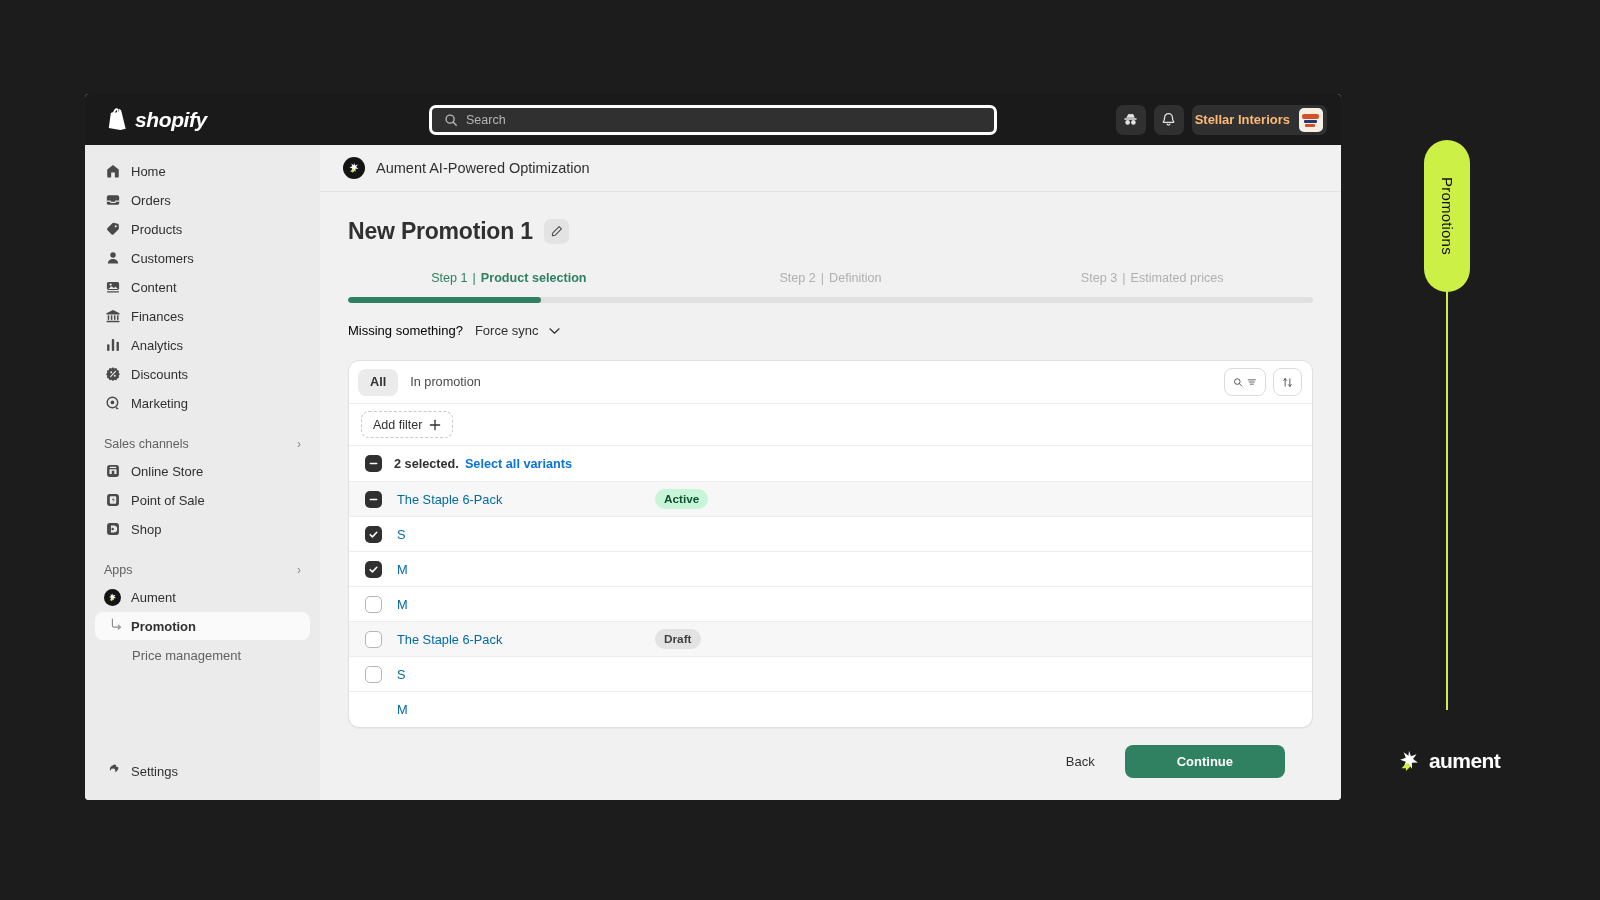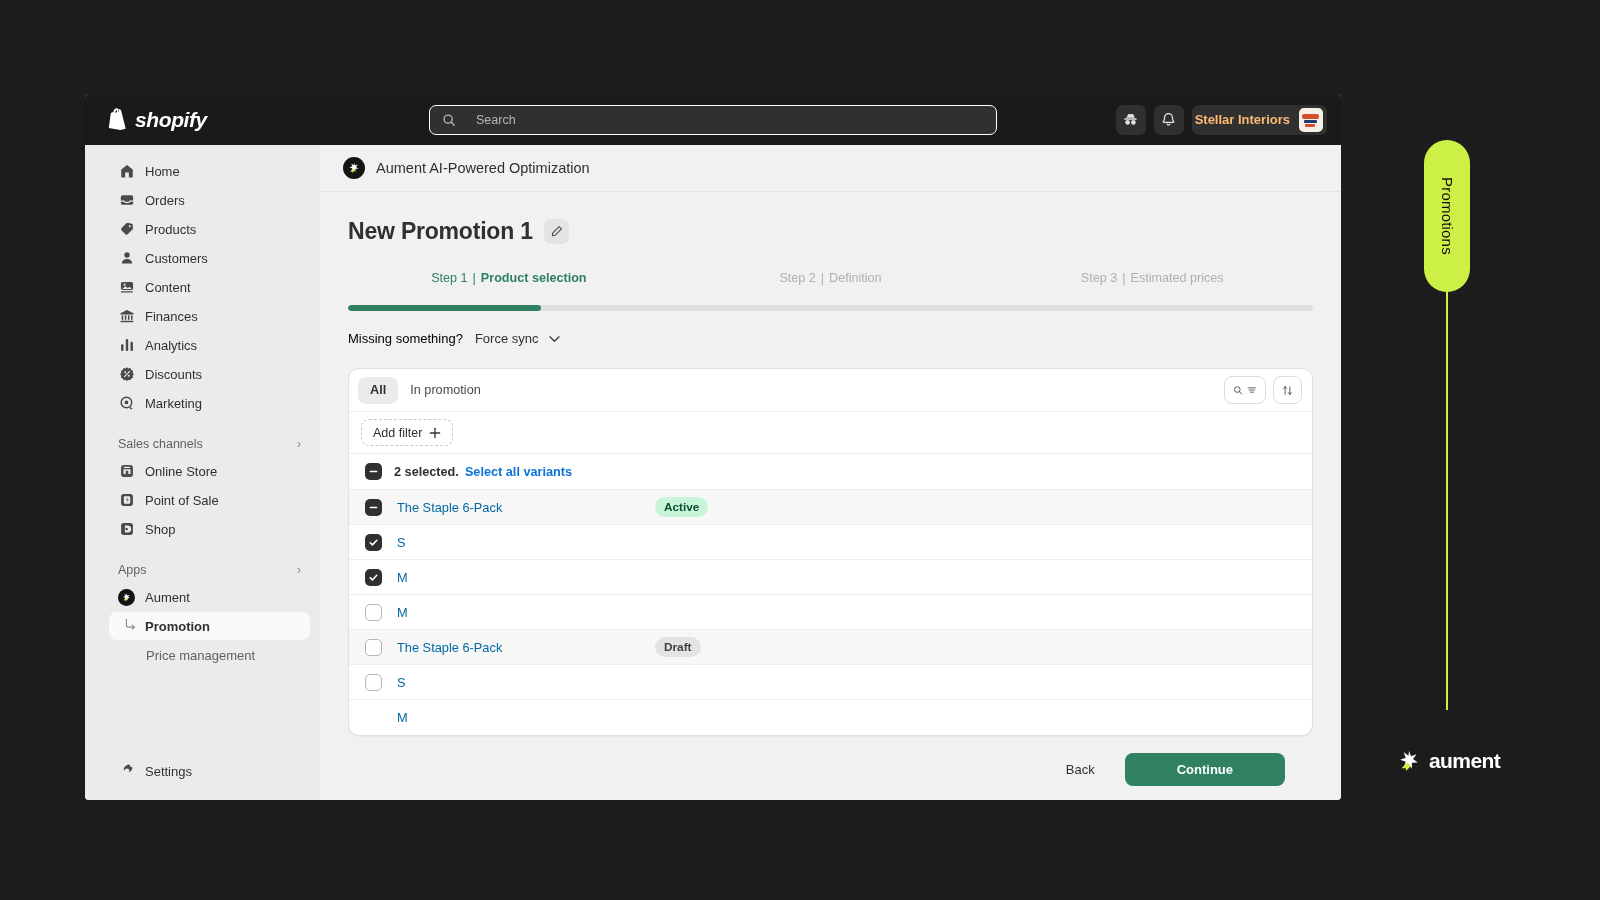--- a/index.html
+++ b/index.html
@@ -31,22 +31,22 @@
   .shopify-logo { display: flex; align-items: center; gap: 7px; width: 300px; padding-left: 8px;}
   .shopify-logo .bag { width: 21px; height: 23px; }
   .shopify-wordmark {
     color: #fff; font-size: 21px; font-weight: bold;
     font-style: italic; letter-spacing: -0.4px;
     font-family: "Liberation Sans", sans-serif;
   }
   .searchbar {
     position: absolute; left: 344px; width: 568px;
     height: 30px; background: #303030;
-    border: 1px solid #ffffff; border-radius: 7px;
-    display: flex; align-items: center; gap: 20px; padding: 0 12px;
+    border: 3px solid #ffffff; border-radius: 7px;
+    display: flex; align-items: center; gap: 8px; padding: 0 12px;
     color: #b5b5b5; font-size: 12.5px;
   }
   .topbar-right {
     position: absolute; right: 14px; display: flex; align-items: center; gap: 8px;
   }
   .icon-btn {
     width: 30px; height: 30px; border-radius: 7px; background: #303030;
     display: flex; align-items: center; justify-content: center;
   }
   .store-chip {
@@ -61,21 +61,21 @@
   .store-avatar .chair-a { position:absolute; left:3px; top:6px; width:17px; height:5px; background:#d4502a; border-radius:2px;}
   .store-avatar .chair-b { position:absolute; left:5px; top:12px; width:13px; height:3px; background:#1f3a6e; border-radius:1px;}
   .store-avatar .chair-c { position:absolute; left:6px; top:16px; width:10px; height:3px; background:#d4502a; border-radius:1px;}
 
   
   .body-split { display: flex; flex: 1 1 auto; min-height: 0; }
 
   
   .sidebar {
     width: 235px; flex: 0 0 235px; background: #ebebeb;
-    padding: 12px 10px 0 24px;
+    padding: 12px 10px 0 10px;
     display: flex; flex-direction: column; text-align: center;
   }
   .nav-item {
     height: 28px; display: flex; align-items: center; gap: 10px;
     padding: 0 9px; border-radius: 8px;
     color: #303030; font-size: 13px; margin-bottom: 1px;
   }
   .nav-item .ic { width: 17px; height: 17px; display:flex; align-items:center; justify-content:center; flex:0 0 17px;}
   .nav-section {
     display: flex; align-items: center; justify-content: space-between;
@@ -114,21 +114,21 @@
   .content { flex: 1 1 auto; padding: 26px 28px 0 28px; display:flex; flex-direction:column; min-height:0;}
 
   .page-title-row { display: flex; align-items: center; gap: 11px; margin-bottom: 26px; }
   .page-title { font-size: 23px; font-weight: bold; color: #303030; letter-spacing: -0.2px; }
   .edit-btn {
     width: 25px; height: 25px; border-radius: 7px; background: #e3e3e3;
     display: flex; align-items: center; justify-content: center;
   }
 
   
-  .steps { display: flex; margin-bottom: 20px; }
+  .steps { display: flex; margin-bottom: 12px; }
   .step { flex: 1 1 0; text-align: center; font-size: 12.6px; }
   .step .num { color: #2f8161; }
   .step .sep { color: #2f8161; margin: 0 5px; }
   .step .lbl { color: #2f8161; font-weight: bold; }
   .step.inactive .num, .step.inactive .sep, .step.inactive .lbl { color: #b0b0b0; font-weight: normal; }
   .progress-track {
     height: 6px; border-radius: 3px; background: #e0e0e0; overflow: hidden; margin-bottom: 20px;
   }
   .progress-fill { height: 100%; width: 20.2%; background: #2f8161; border-radius: 3px; }
 

